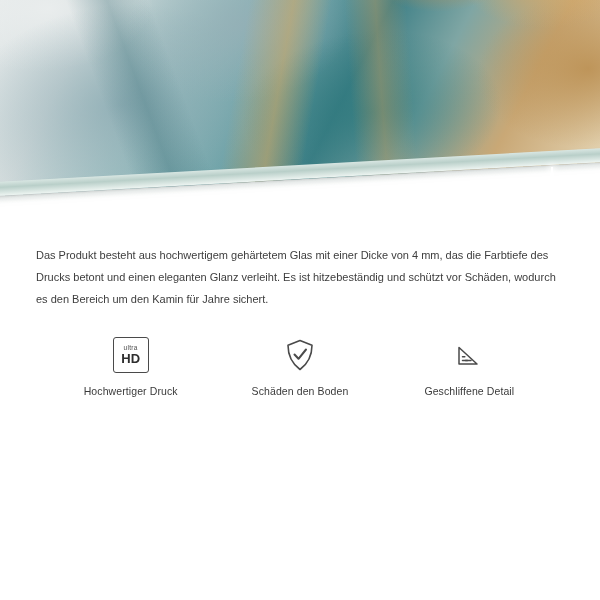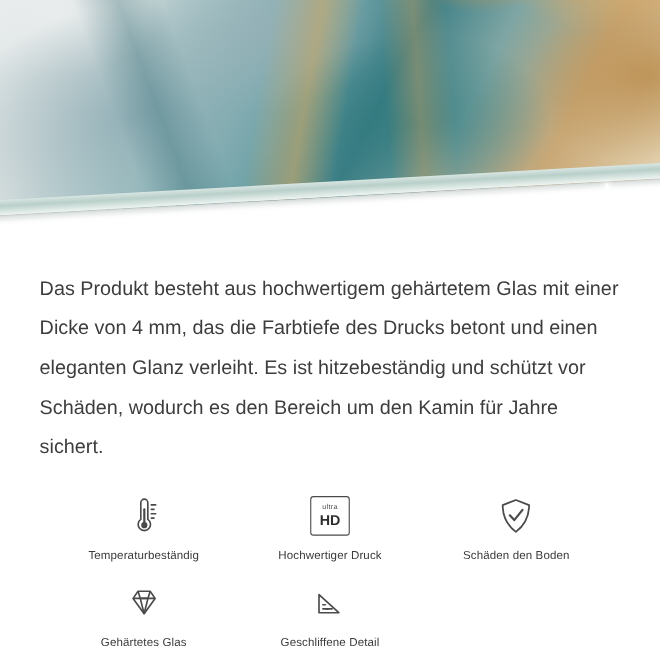--- a/index.html
+++ b/index.html
@@ -139,21 +139,21 @@
     color: #2b2b2b;
     font-weight: 400;
     margin: 0 0 16px 0;
     letter-spacing: 0.2px;
   }
   .headline .line2 {
     display: block;
   }
 
   .paragraph {
-    font-size: 18px;
+    font-size: 11px;
     line-height: 2.0;
     color: #3d3d3d;
     margin: 0;
     max-width: 530px;
   }
 
   
   .features {
     margin-top: 24px;
     display: grid;
@@ -219,34 +219,20 @@
     <div class="sparkle"></div>
     <div class="sparkle2"></div>
   </div>
 
   <div class="content">
 
     <p class="paragraph">Das Produkt besteht aus hochwertigem gehärtetem Glas mit einer Dicke von 4 mm, das die Farbtiefe des Drucks betont und einen eleganten Glanz verleiht. Es ist hitzebeständig und schützt vor Schäden, wodurch es den Bereich um den Kamin für Jahre sichert.</p>
 
     <div class="features">
 
-      <div class="feature">
-        <div class="feature-icon">
-          <svg width="42" height="42" viewBox="0 0 42 42" fill="none" stroke="#4a4a4a" stroke-width="1.5" stroke-linecap="round">
-            <path d="M18 9a3.2 3.2 0 0 1 6.4 0v15.2a5.6 5.6 0 1 1-6.4 0z"></path>
-            <circle cx="21.2" cy="29.4" r="2.8" fill="#4a4a4a" stroke="none"></circle>
-            <line x1="21.2" y1="15" x2="21.2" y2="27.6" stroke-width="2"></line>
-            <line x1="27.5" y1="11" x2="31.5" y2="11"></line>
-            <line x1="27.5" y1="15" x2="30" y2="15"></line>
-            <line x1="27.5" y1="19" x2="31.5" y2="19"></line>
-            <line x1="27.5" y1="23" x2="30" y2="23"></line>
-          </svg>
-        </div>
-        <div class="feature-label">Temperaturbeständig</div>
-      </div>
 
       <div class="feature">
         <div class="feature-icon">
           <div class="hd-box">
             <span class="ultra">ultra</span>
             <span class="hd">HD</span>
           </div>
         </div>
         <div class="feature-label">Hochwertiger Druck</div>
       </div>
@@ -254,32 +240,20 @@
       <div class="feature">
         <div class="feature-icon">
           <svg width="42" height="42" viewBox="0 0 42 42" fill="none" stroke="#4a4a4a" stroke-width="1.6" stroke-linecap="round" stroke-linejoin="round">
             <path d="M21 6.5 L33 11.2 C33 22 29 29.5 21 35.5 C13 29.5 9 22 9 11.2 Z"></path>
             <polyline points="15.5,20.5 19.5,24.8 27,15.5" stroke-width="2"></polyline>
           </svg>
         </div>
         <div class="feature-label">Schäden den Boden</div>
       </div>
 
-      <div class="feature">
-        <div class="feature-icon">
-          <svg width="42" height="42" viewBox="0 0 42 42" fill="none" stroke="#4a4a4a" stroke-width="1.5" stroke-linejoin="round">
-            <path d="M11 17 L15.5 10.5 H26.5 L31 17 L21 31 Z"></path>
-            <path d="M11 17 H31"></path>
-            <path d="M15.5 10.5 L17.5 17 L21 31"></path>
-            <path d="M26.5 10.5 L24.5 17 L21 31"></path>
-            <path d="M17.5 17 H24.5"></path>
-          </svg>
-        </div>
-        <div class="feature-label">Gehärtetes Glas</div>
-      </div>
 
       <div class="feature">
         <div class="feature-icon">
           <svg width="42" height="42" viewBox="0 0 42 42" fill="none" stroke="#4a4a4a" stroke-width="1.5" stroke-linejoin="round" stroke-linecap="round">
             <path d="M11 30 V13.5 L29 30 Z"></path>
             <line x1="14.5" y1="26.5" x2="19.5" y2="26.5"></line>
             <line x1="14.5" y1="22.8" x2="16.8" y2="22.8"></line>
             <line x1="17.5" y1="26.5" x2="23" y2="26.5"></line>
           </svg>
         </div>

